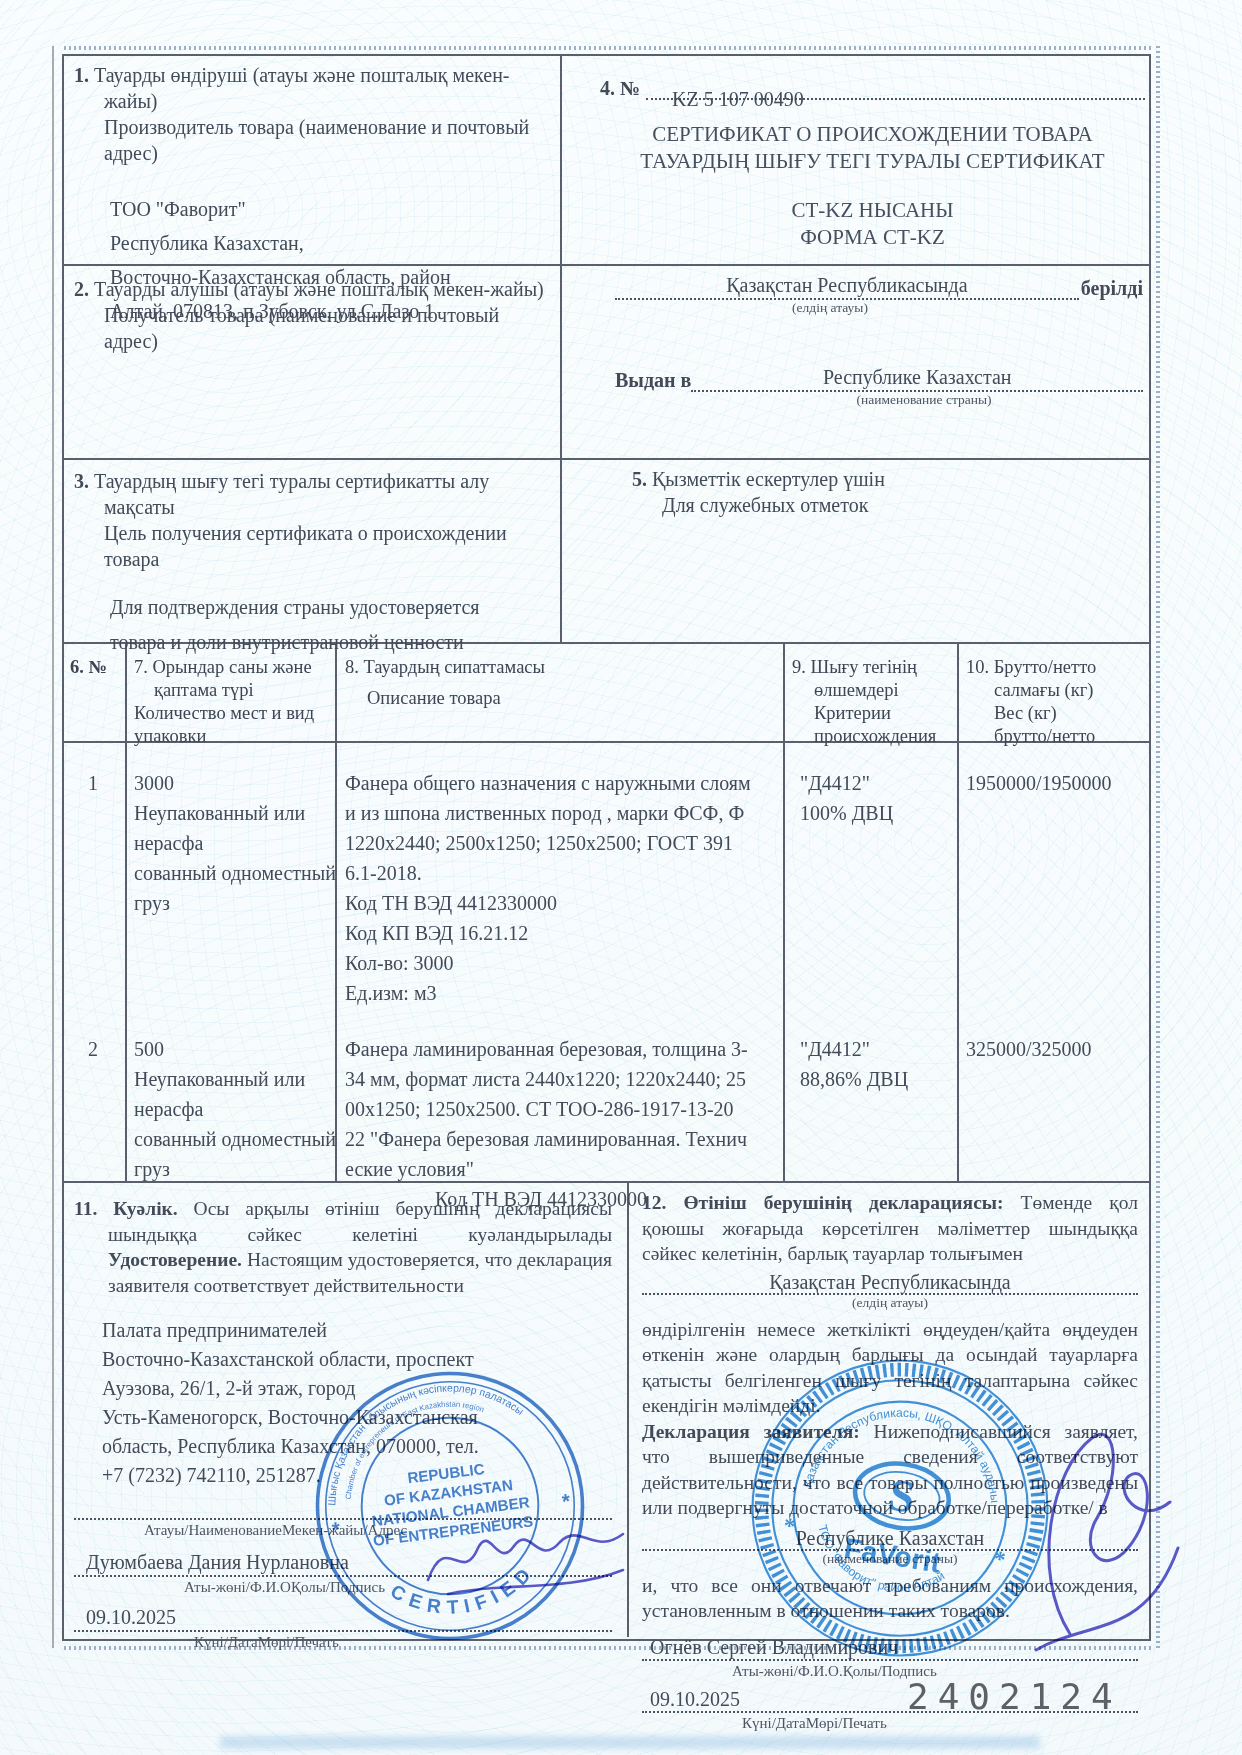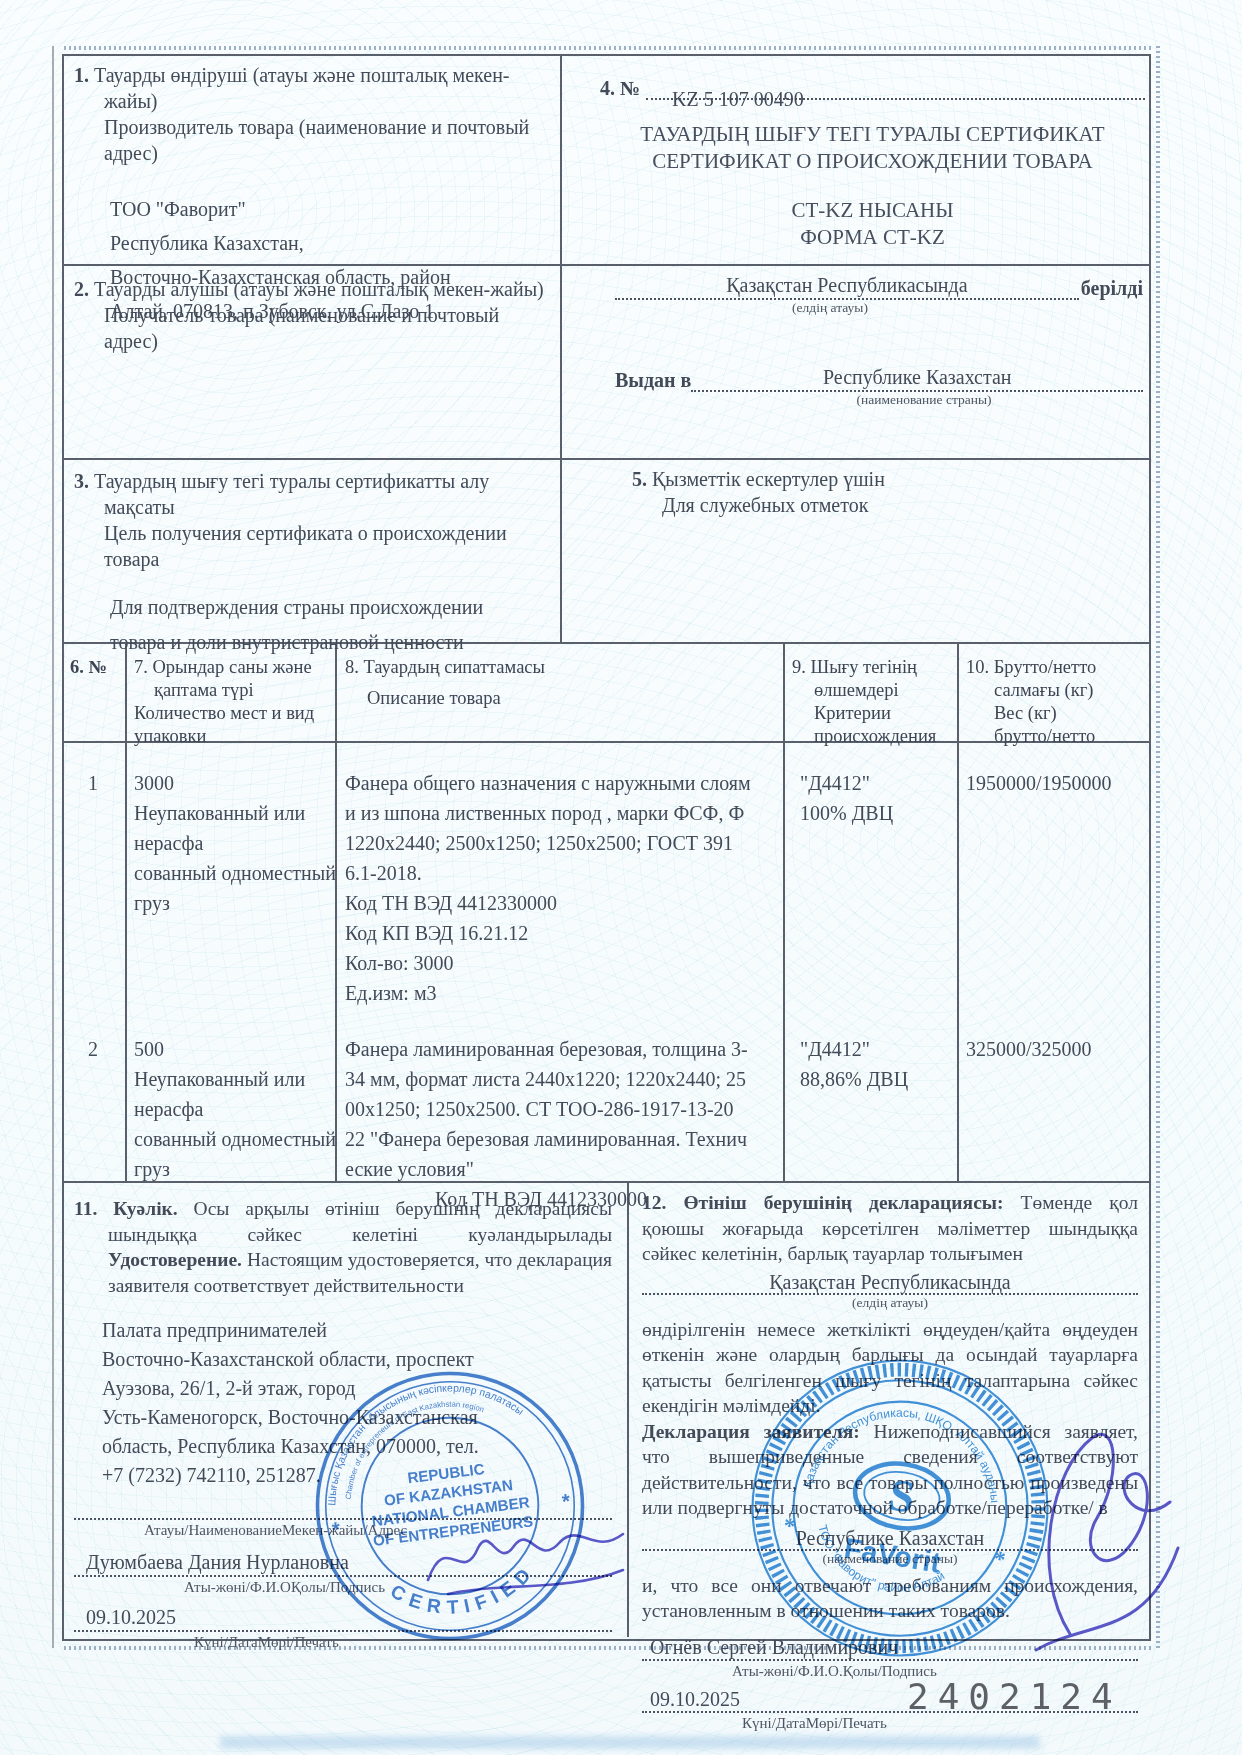--- a/index.html
+++ b/index.html
@@ -71,22 +71,22 @@
     </div>
   </div>
 
   <div class="abs" style="left:600px;top:76px;width:545px;">
     <div style="display:flex;align-items:flex-end;">
       <span class="num" style="font-size:20px;white-space:nowrap;">4. №</span>
       <span class="dotline" style="flex:1;height:22px;margin-left:6px;"></span>
     </div>
     <div class="bodytxt" style="margin:-12px 0 0 72px;">KZ 5 107 00490</div>
     <div class="center" style="font-size:21px;line-height:27px;margin-top:10px;color:#474e5d;">
+      <div>СЕРТИФИКАТ О ПРОИСХОЖДЕНИИ ТОВАРА</div>
       <div>ТАУАРДЫҢ ШЫҒУ ТЕГІ ТУРАЛЫ СЕРТИФИКАТ</div>
-      <div>СЕРТИФИКАТ О ПРОИСХОЖДЕНИИ ТОВАРА</div>
     </div>
     <div class="center" style="font-size:21px;line-height:27px;margin-top:22px;color:#474e5d;">
       <div>СТ-KZ НЫСАНЫ</div>
       <div>ФОРМА СТ-KZ</div>
     </div>
   </div>
 
   <div class="abs" style="left:74px;top:276px;width:475px;">
     <div class="hdr hang"><span class="num">2.</span> <span>Тауарды алушы (атауы және пошталық мекен-жайы)</span><br><span>Получатель товара (наименование и почтовый адрес)</span></div>
   </div>
@@ -100,21 +100,21 @@
     <div style="display:flex;align-items:flex-end;margin-top:48px;">
       <span class="bold" style="font-size:20px;white-space:nowrap;">Выдан в</span>
       <div class="dotline center" style="flex:1;height:26px;"><span class="onln">Республике Казахстан</span></div>
     </div>
     <div class="small center" style="margin-left:90px;">(наименование страны)</div>
   </div>
 
   <div class="abs" style="left:74px;top:468px;width:485px;">
     <div class="hdr hang"><span class="num">3.</span> <span>Тауардың шығу тегі туралы сертификатты алу мақсаты</span><br><span>Цель получения сертификата о происхождении товара</span></div>
     <div class="bodytxt" style="margin:18px 0 0 36px;line-height:35px;">
-      <div>Для подтверждения страны происхождении</div>
+      <div>Для подтверждения страны удостоверяется</div>
       <div>товара и доли внутристрановой ценности</div>
     </div>
   </div>
 
   <div class="abs" style="left:632px;top:466px;width:500px;">
     <div class="hdr hang"><span class="num">5.</span> <span>Қызметтік ескертулер үшін</span><br><span>Для служебных отметок</span></div>
   </div>
 
   <div class="abs thdr" style="left:70px;top:656px;width:52px;"><b>6. №</b></div>
   <div class="abs thdr" style="left:134px;top:656px;width:198px;">

